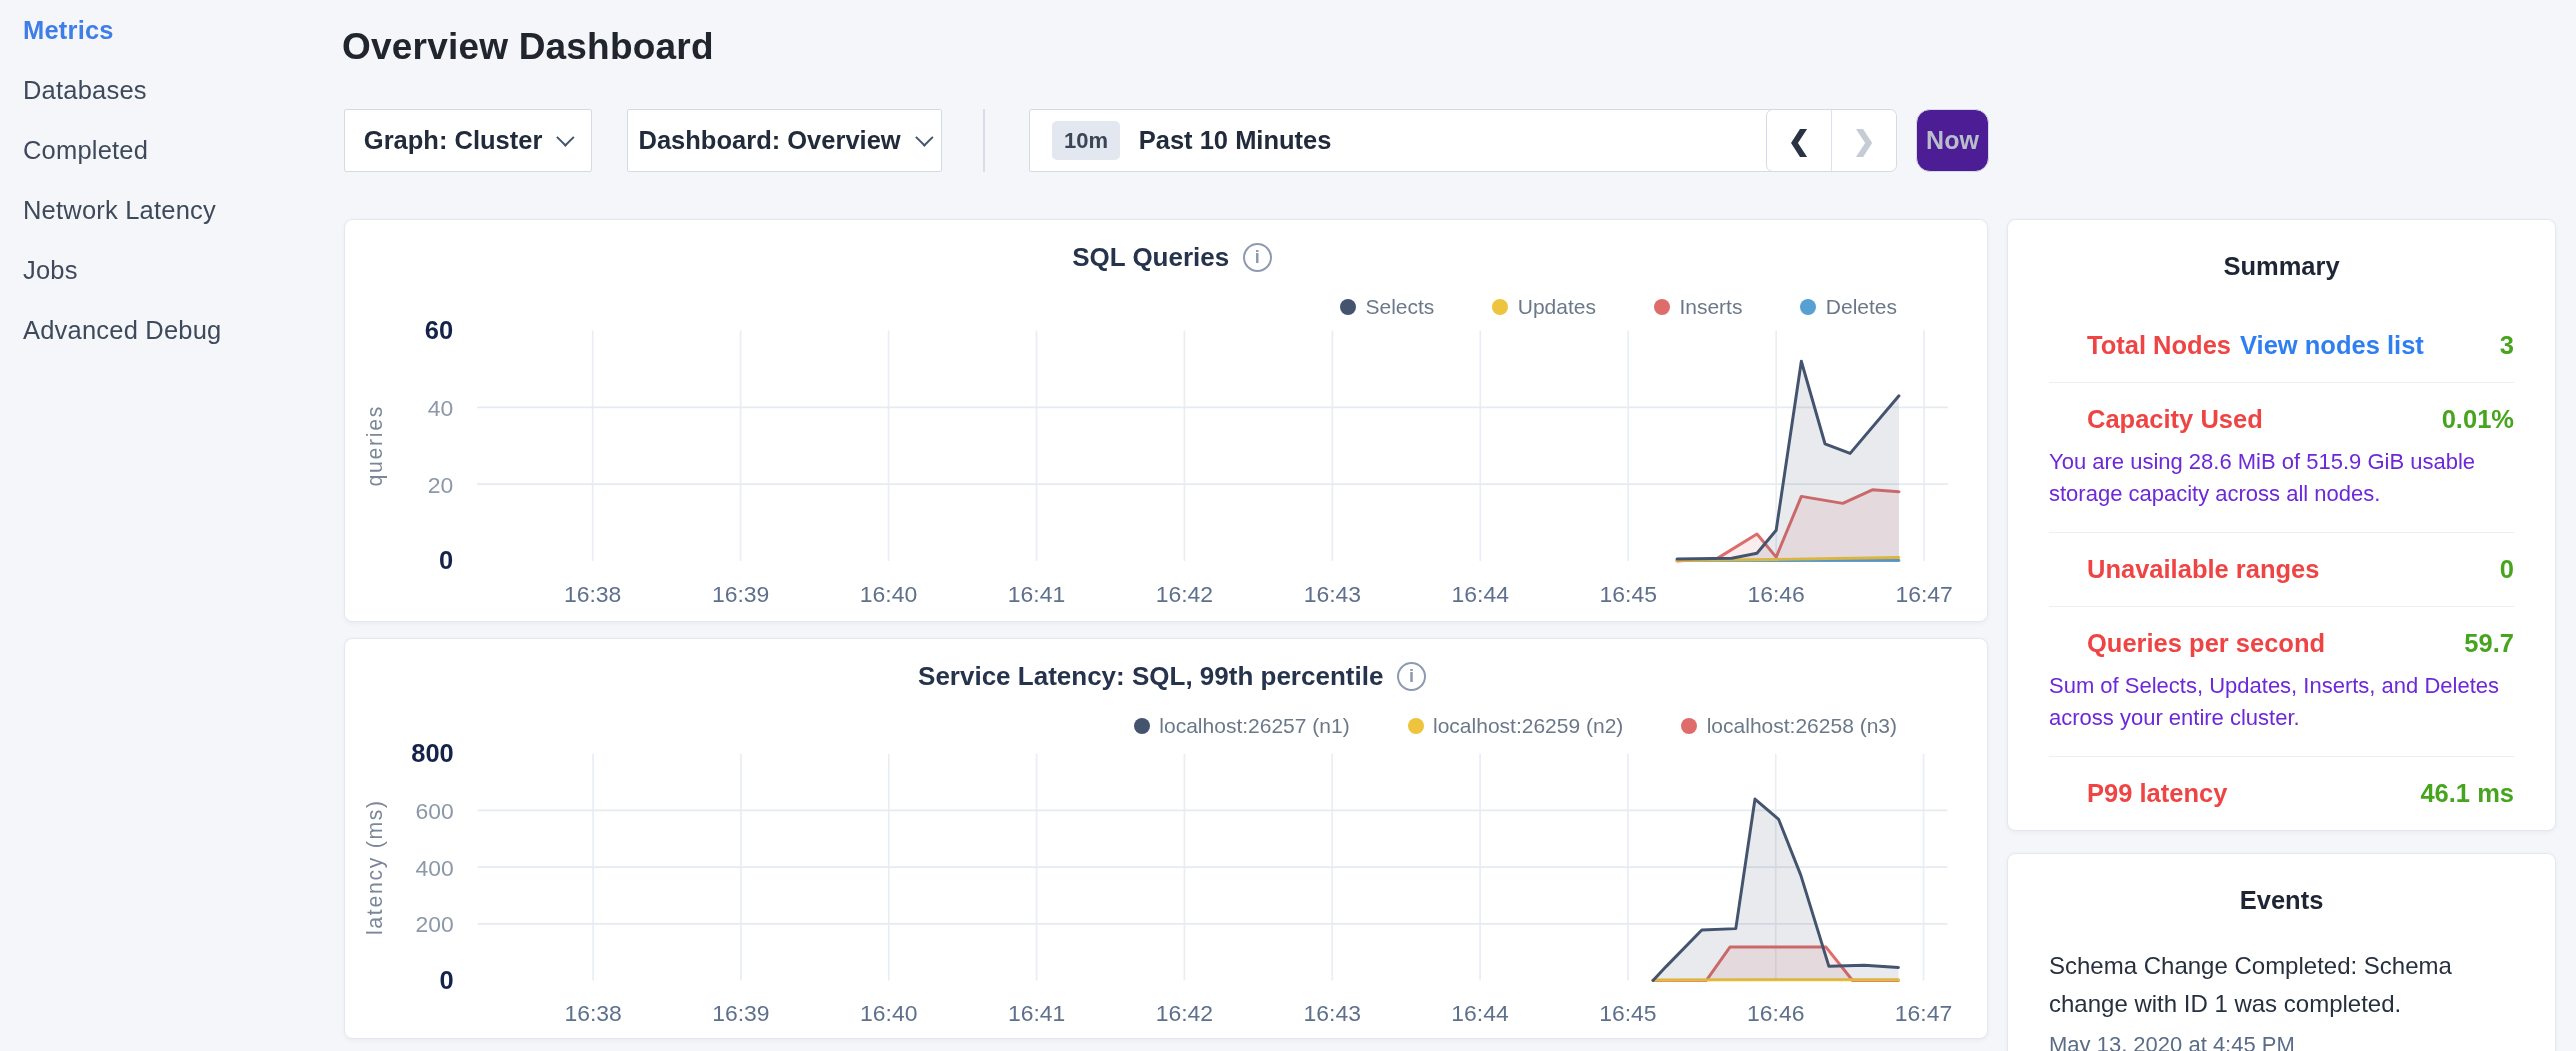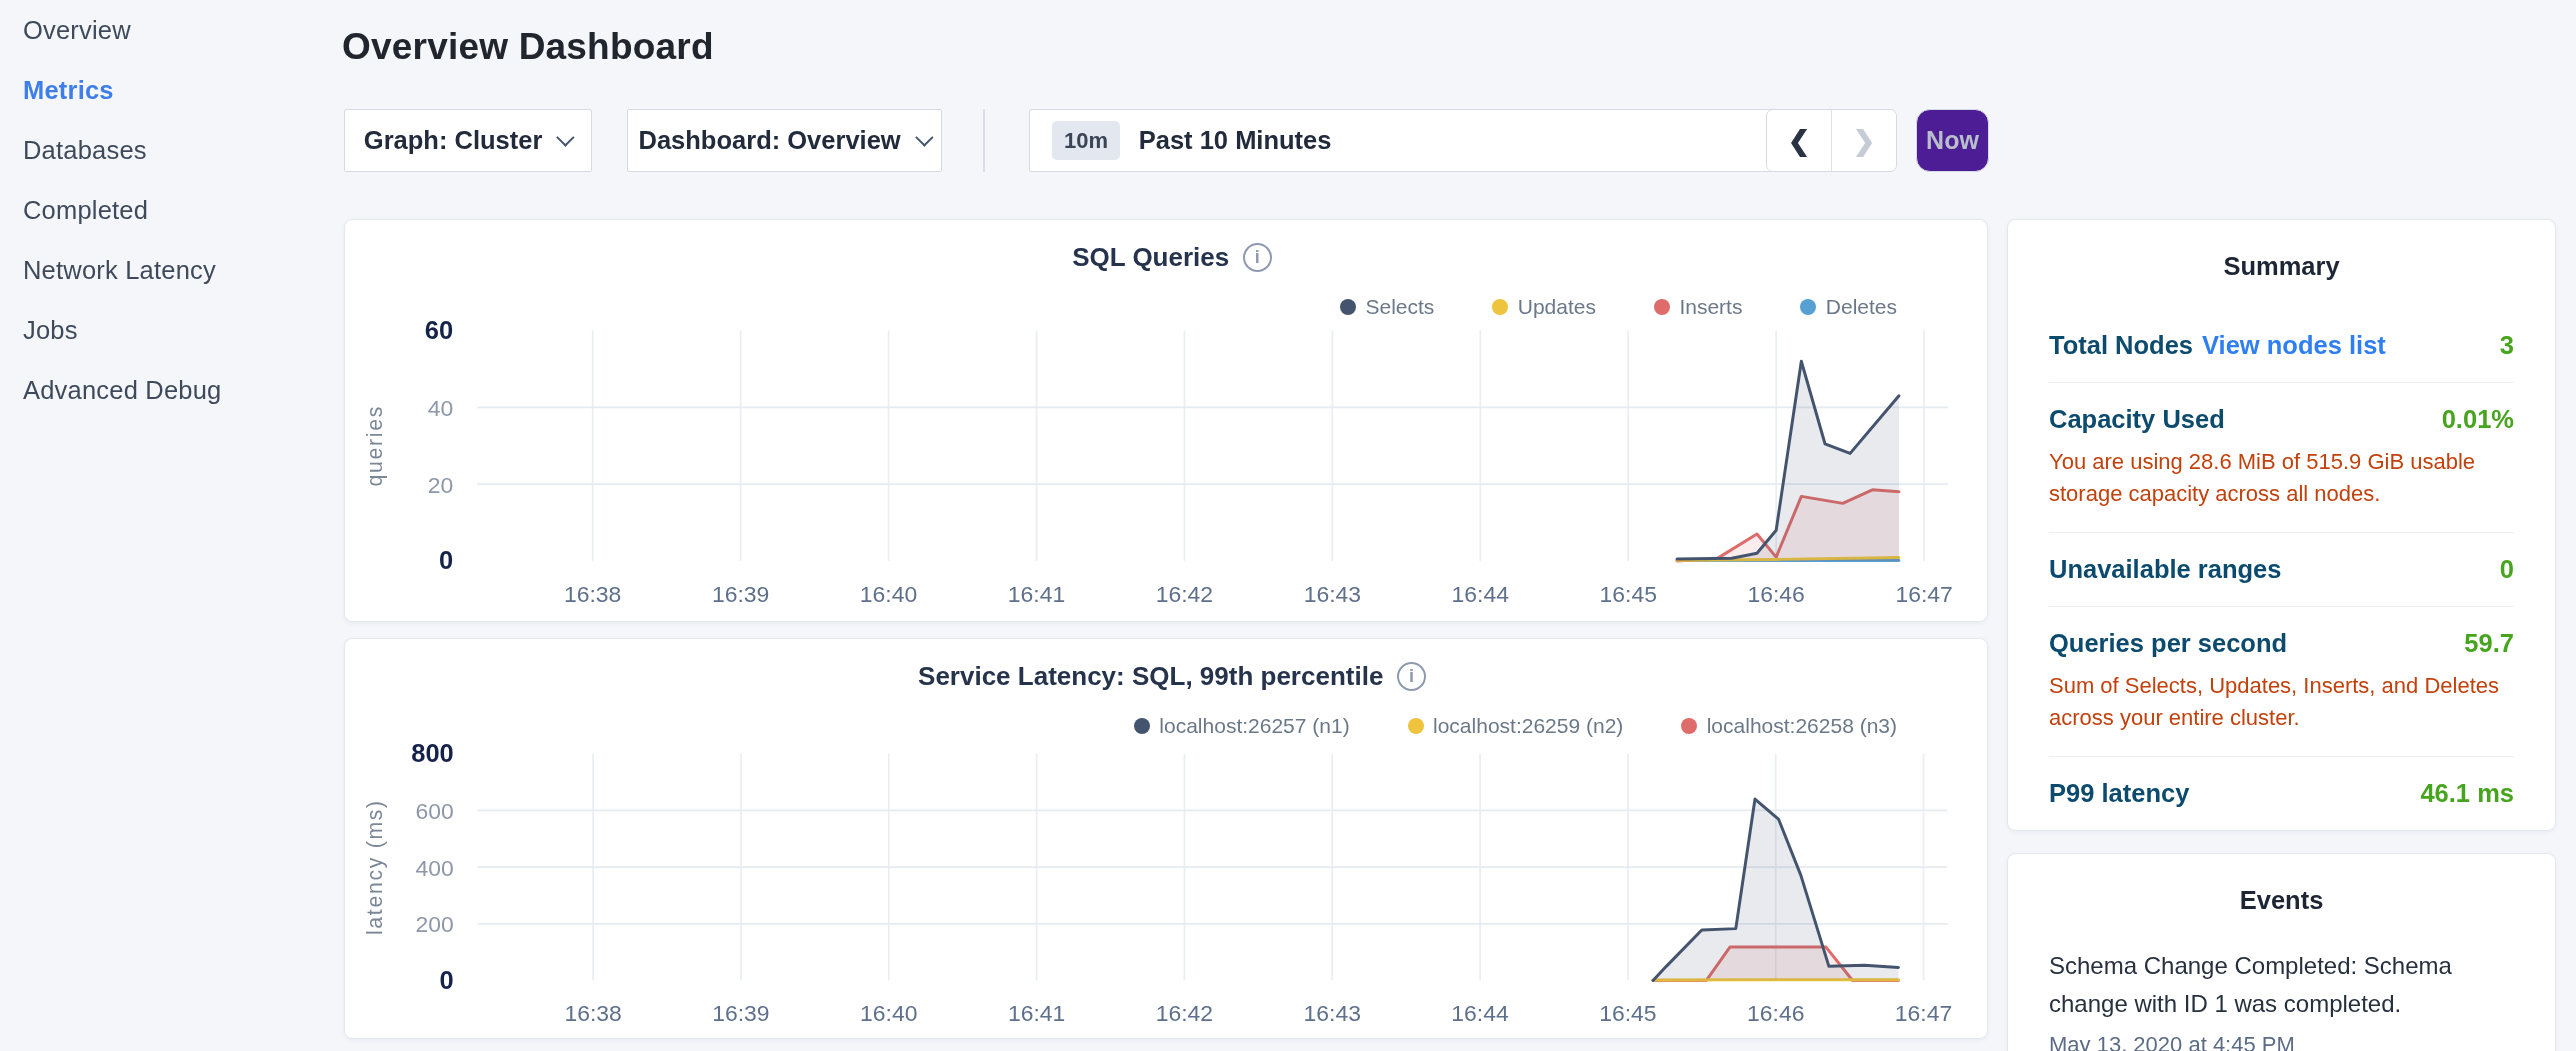--- a/index.html
+++ b/index.html
@@ -84,33 +84,32 @@
   .lg-dot { width:16px; height:16px; border-radius:50%; }
   .lg-label { font-size:21px; color:#6b7889; }
   .chart-svg { position:absolute; left:0; top:0; }
 
   
   .panel-title { text-align:center; font-size:25.5px; font-weight:700; color:#1e2636; padding-top:32px; }
   .summary-card .panel-title { margin-bottom:28px; }
   .sum-row { padding:22px 0; border-bottom:1.7px solid #eceef4; }
   .sum-row:last-child { border-bottom:none; }
   .sum-head { display:flex; align-items:baseline; }
-  .sum-label { font-size:25.5px; font-weight:700; color:#0c4a6e; }
+  .sum-label { font-size:25.5px; font-weight:700; color:#ef4444;margin-left:38px; }
   .sum-link { font-size:25.5px; font-weight:600; color:#2f7ff2; margin-left:9px; cursor:pointer; text-decoration:none; }
   .sum-value { margin-left:auto; font-size:25.5px; font-weight:700; color:#47a41e; white-space:nowrap; }
-  .sum-desc { margin-top:12px; font-size:22px; color:#c2410c; line-height:1.45; }
+  .sum-desc { margin-top:12px; font-size:22px; color:#6d28d9; line-height:1.45; }
 
   .event-text { margin-top:32px; font-size:24px; color:#27303f; line-height:1.6; }
   .event-time { margin-top:8.5px; font-size:22px; color:#5b6c87; }
 </style>
 </head>
 <body>
 
 <nav class="sidebar">
-  <div class="nav-item">Overview</div>
   <div class="nav-item active">Metrics</div>
   <div class="nav-item">Databases</div>
   <div class="nav-item">Completed</div>
   <div class="nav-item">Network Latency</div>
   <div class="nav-item">Jobs</div>
   <div class="nav-item">Advanced Debug</div>
 </nav>
 
 <h1 class="page-title">Overview Dashboard</h1>
 

